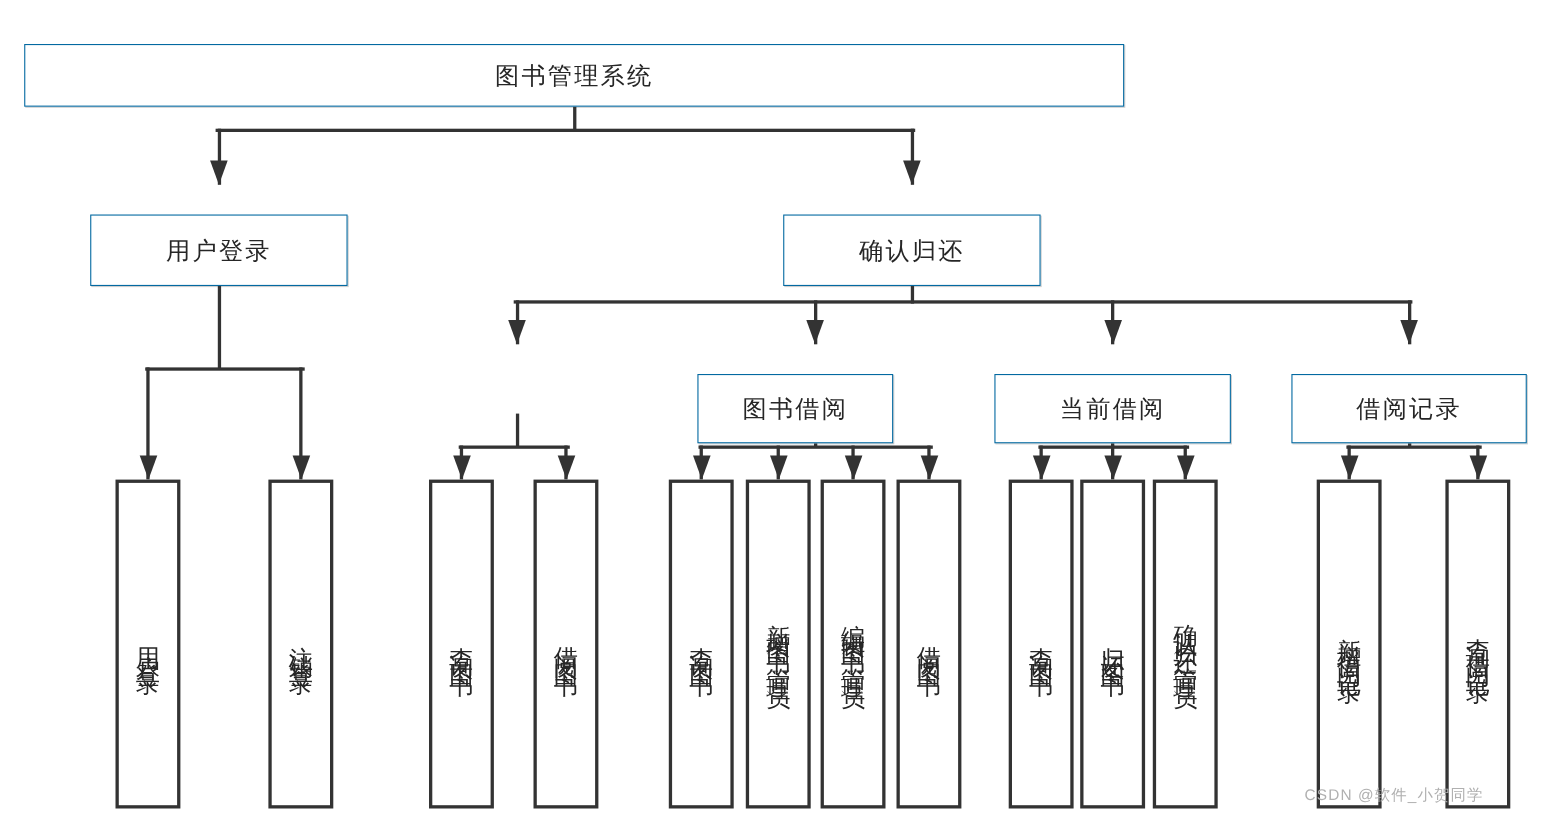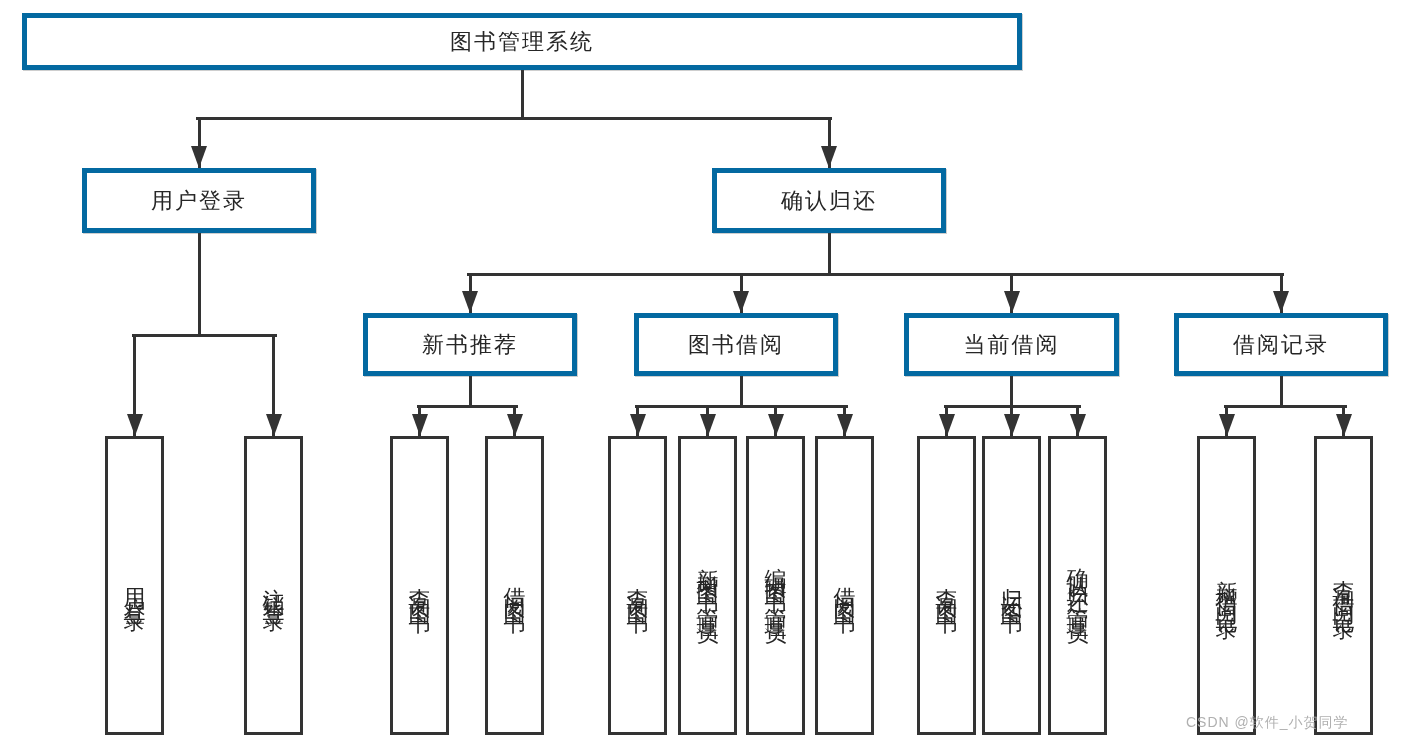--- a/index.html
+++ b/index.html
@@ -7,29 +7,30 @@
     position: relative;
     width: 1405px;
     height: 747px;
     background: #ffffff;
     overflow: hidden;
     font-family: "Liberation Sans", "DejaVu Sans", sans-serif;
   }
   .hbox {
     position: absolute;
     box-sizing: border-box;
-    border: 5px solid #0369a1;
+    border: 1px solid #0369a1;
     background: #ffffff;
     display: flex;
     align-items: center;
     justify-content: center;
     font-size: 22px;
     letter-spacing: 2px;
     color: #262626;
     box-shadow: 1px 1px 0 rgba(60,60,60,0.25);
+    margin-top: 27px;
   }
   .vbox {
     position: absolute;
     box-sizing: border-box;
     border: 3px solid #333333;
     background: #ffffff;
     display: flex;
     align-items: center;
     justify-content: center;
     font-size: 22px;
@@ -126,24 +127,21 @@
     <span>图书管理系统</span>
   </div>
 
   <div class="hbox" style="left:82px; top:168px; width:234px; height:65px;">
     <span>用户登录</span>
   </div>
   <div class="hbox" style="left:712px; top:168px; width:234px; height:65px;">
     <span>确认归还</span>
   </div>
 
-  <div class="hbox" style="left:363px; top:313px; width:214px; height:63px;">
-    <span>新书推荐</span>
-  </div>
-  <div class="hbox" style="left:634px; top:313px; width:204px; height:63px;">
+  <div class="hbox" style="left:634px; top:313px; width:178px; height:63px;">
     <span>图书借阅</span>
   </div>
   <div class="hbox" style="left:904px; top:313px; width:215px; height:63px;text-align:center;">
     <span>当前借阅</span>
   </div>
   <div class="hbox" style="left:1174px; top:313px; width:214px; height:63px;">
     <span>借阅记录</span>
   </div>
 
   <div class="vbox" style="left:105px; top:436px; width:59px; height:299px;">

